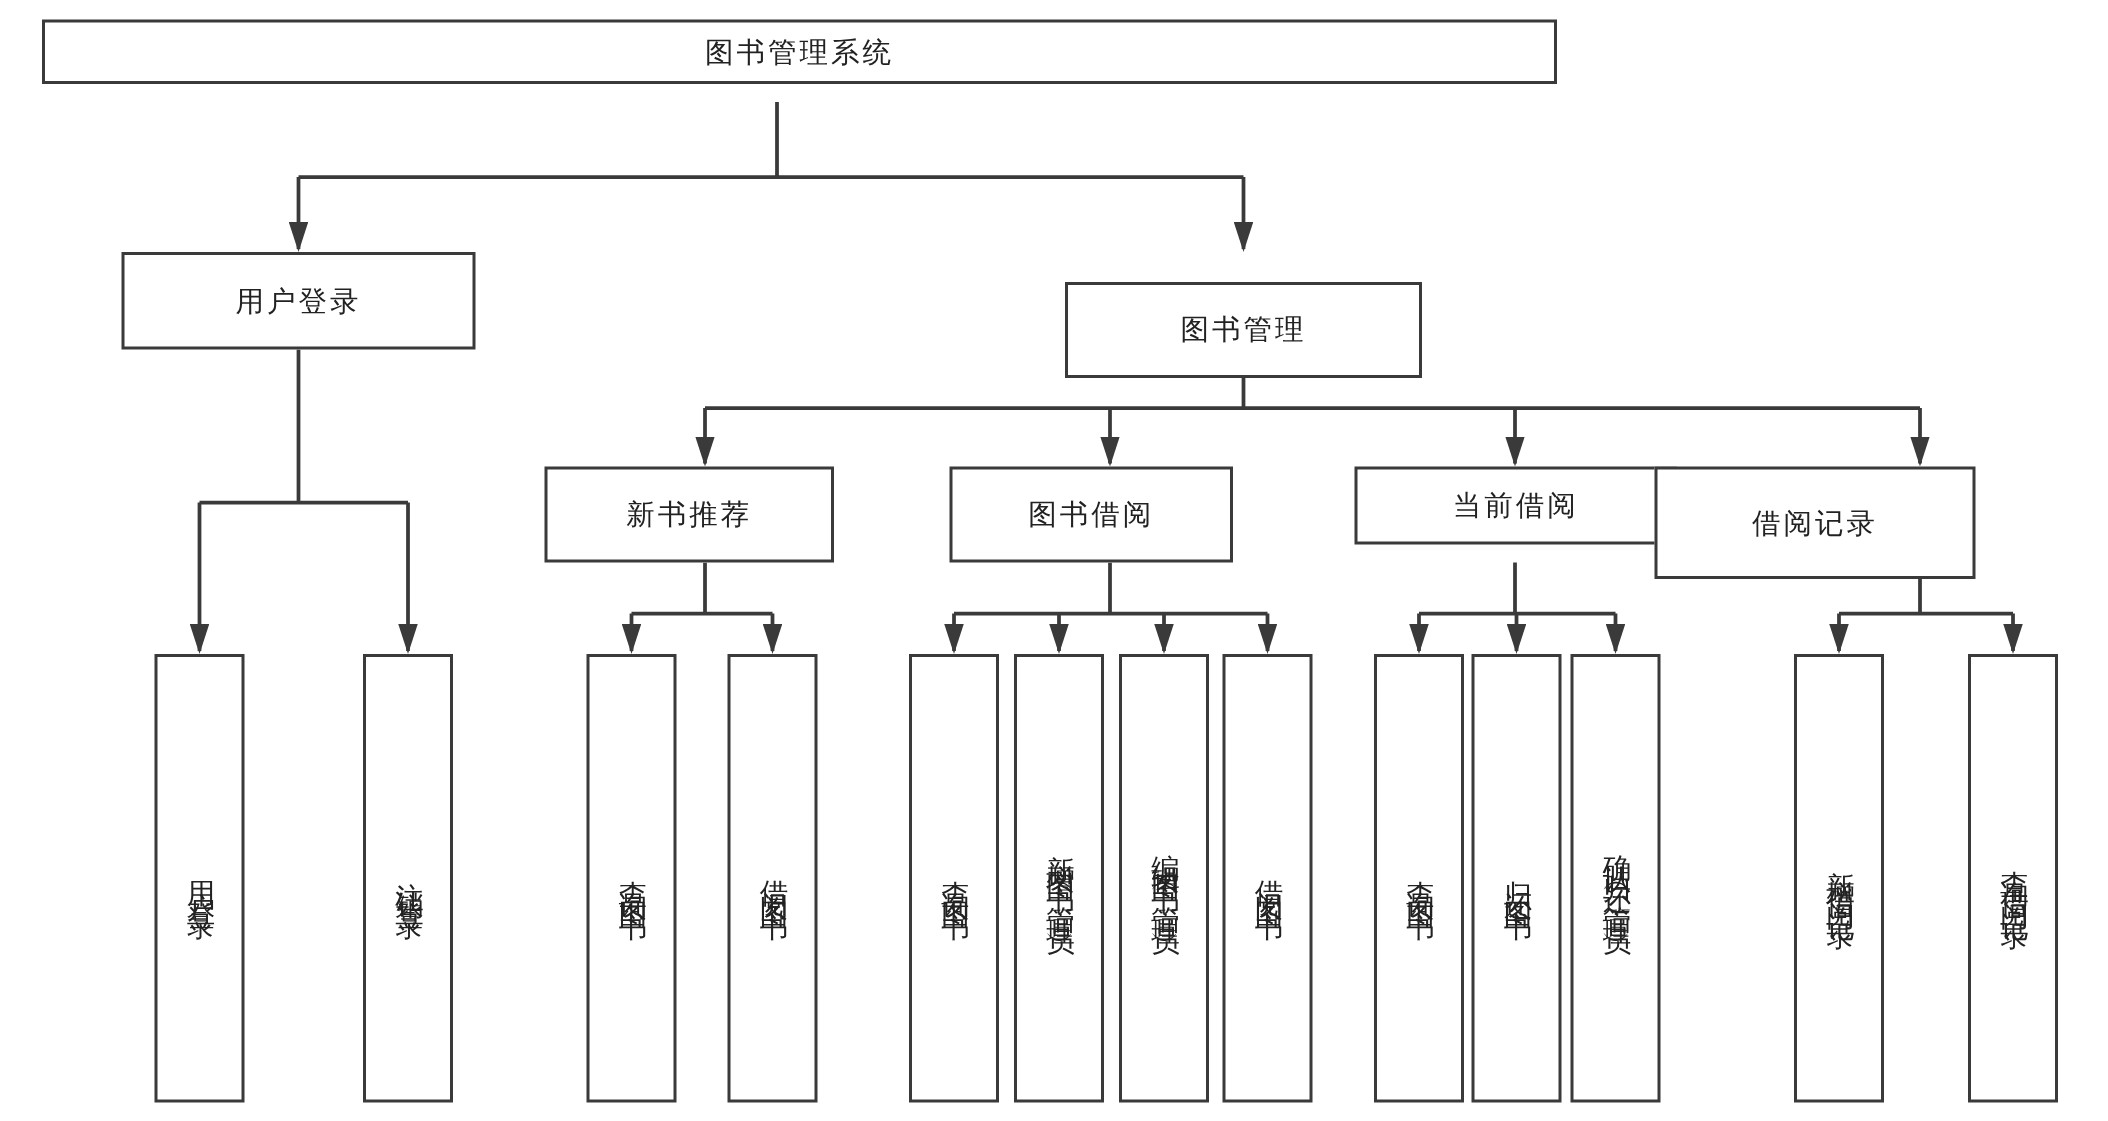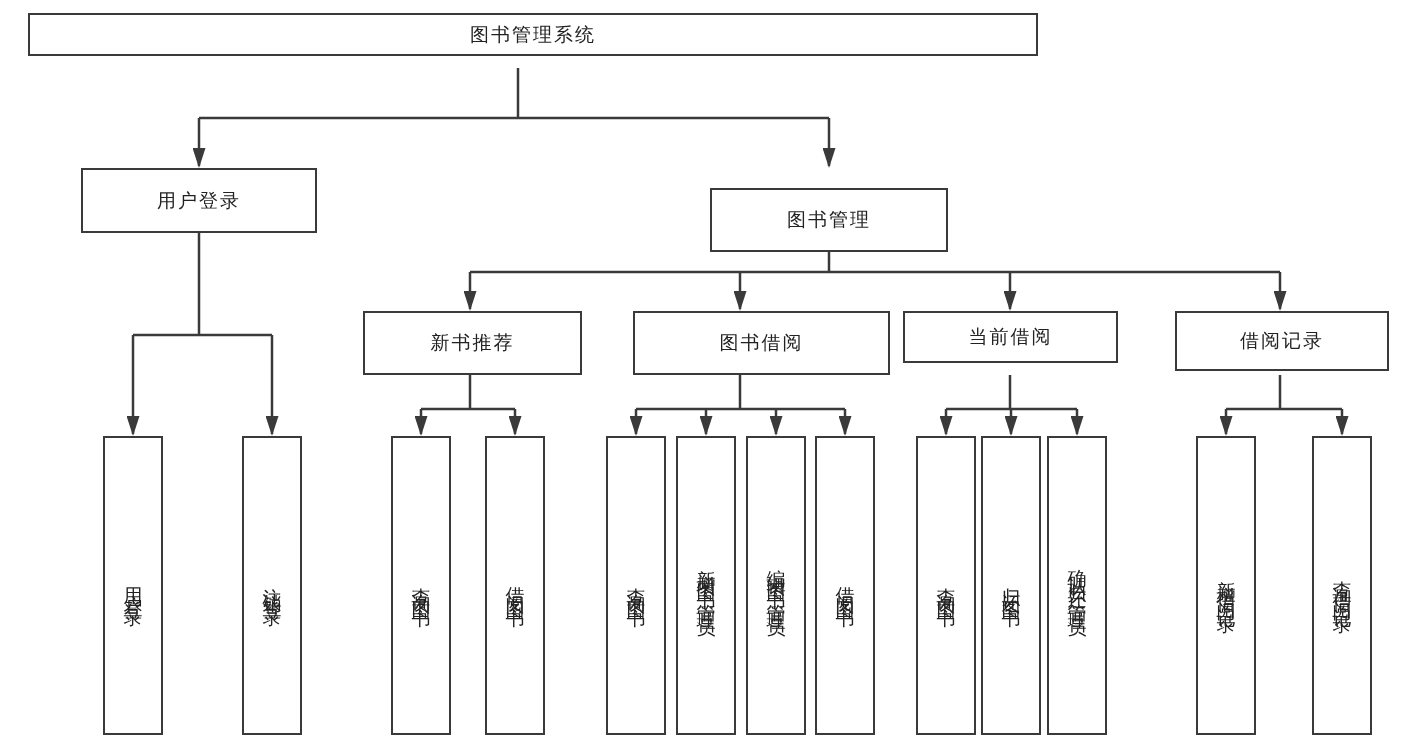--- a/index.html
+++ b/index.html
@@ -78,24 +78,24 @@
       <line x1="1226" y1="409" x2="1226" y2="434" marker-end="url(#arrow)"></line>
       <line x1="1342" y1="409" x2="1342" y2="434" marker-end="url(#arrow)"></line>
     </g>
   </svg>
 
   <div class="hnode" style="left:16px;top:13px;width:1010px;height:43px;margin-left:12px;">图书管理系统</div>
 
   <div class="hnode" style="left:81px;top:168px;width:236px;height:65px;">用户登录</div>
   <div class="hnode" style="left:710px;top:168px;width:238px;height:64px;margin-top:20px;">图书管理</div>
 
-  <div class="hnode" style="left:363px;top:311px;width:219px;height:64px;">新书推荐</div>
-  <div class="hnode" style="left:633px;top:311px;width:257px;height:64px;">图书借阅</div>
+  <div class="hnode" style="left:363px;top:311px;width:193px;height:64px;">新书推荐</div>
+  <div class="hnode" style="left:633px;top:311px;width:189px;height:64px;">图书借阅</div>
   <div class="hnode" style="left:903px;top:311px;width:215px;height:52px;">当前借阅</div>
-  <div class="hnode" style="left:1175px;top:311px;width:214px;height:60px;">借阅记录</div>
+  <div class="hnode" style="left:1103px;top:311px;width:214px;height:75px;">借阅记录</div>
 
   <div class="vnode" style="left:103px;top:436px;">
     <span class="vtxt">用户登录</span>
   </div>
   <div class="vnode" style="left:242px;top:436px;">
     <span class="vtxt">注销登录</span>
   </div>
 
   <div class="vnode" style="left:391px;top:436px;">
     <span class="vtxt">查询图书</span>

